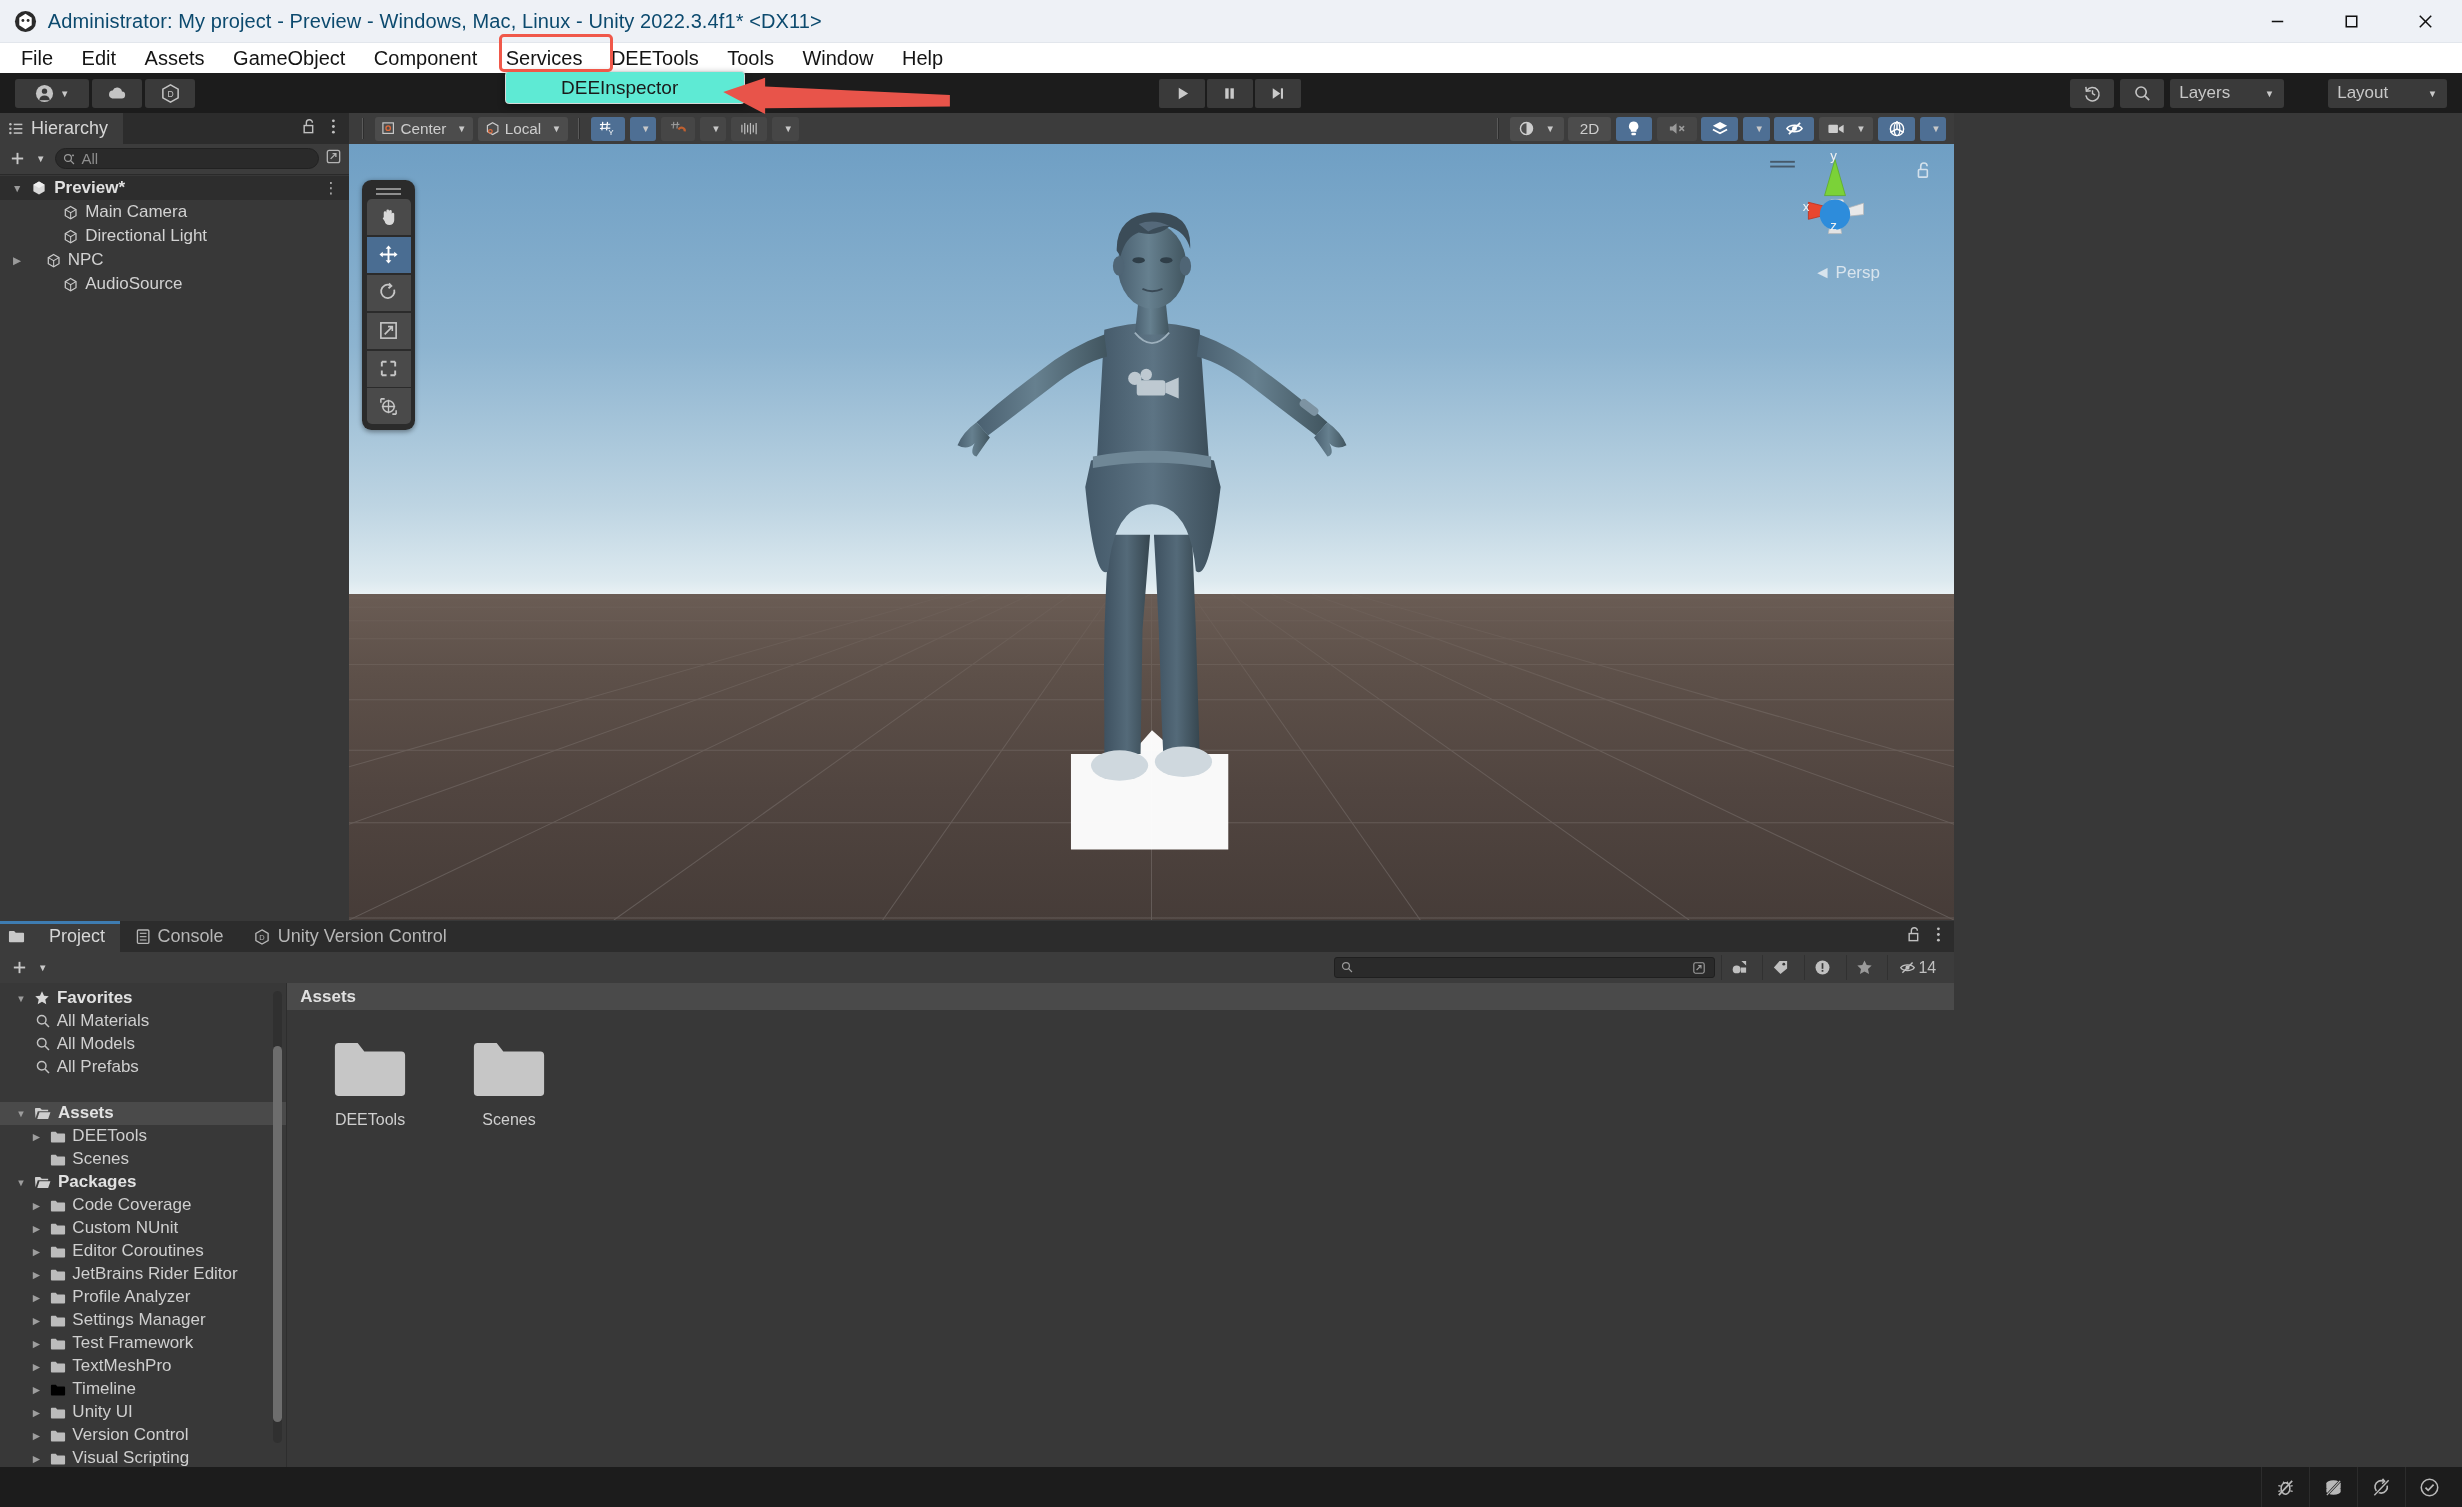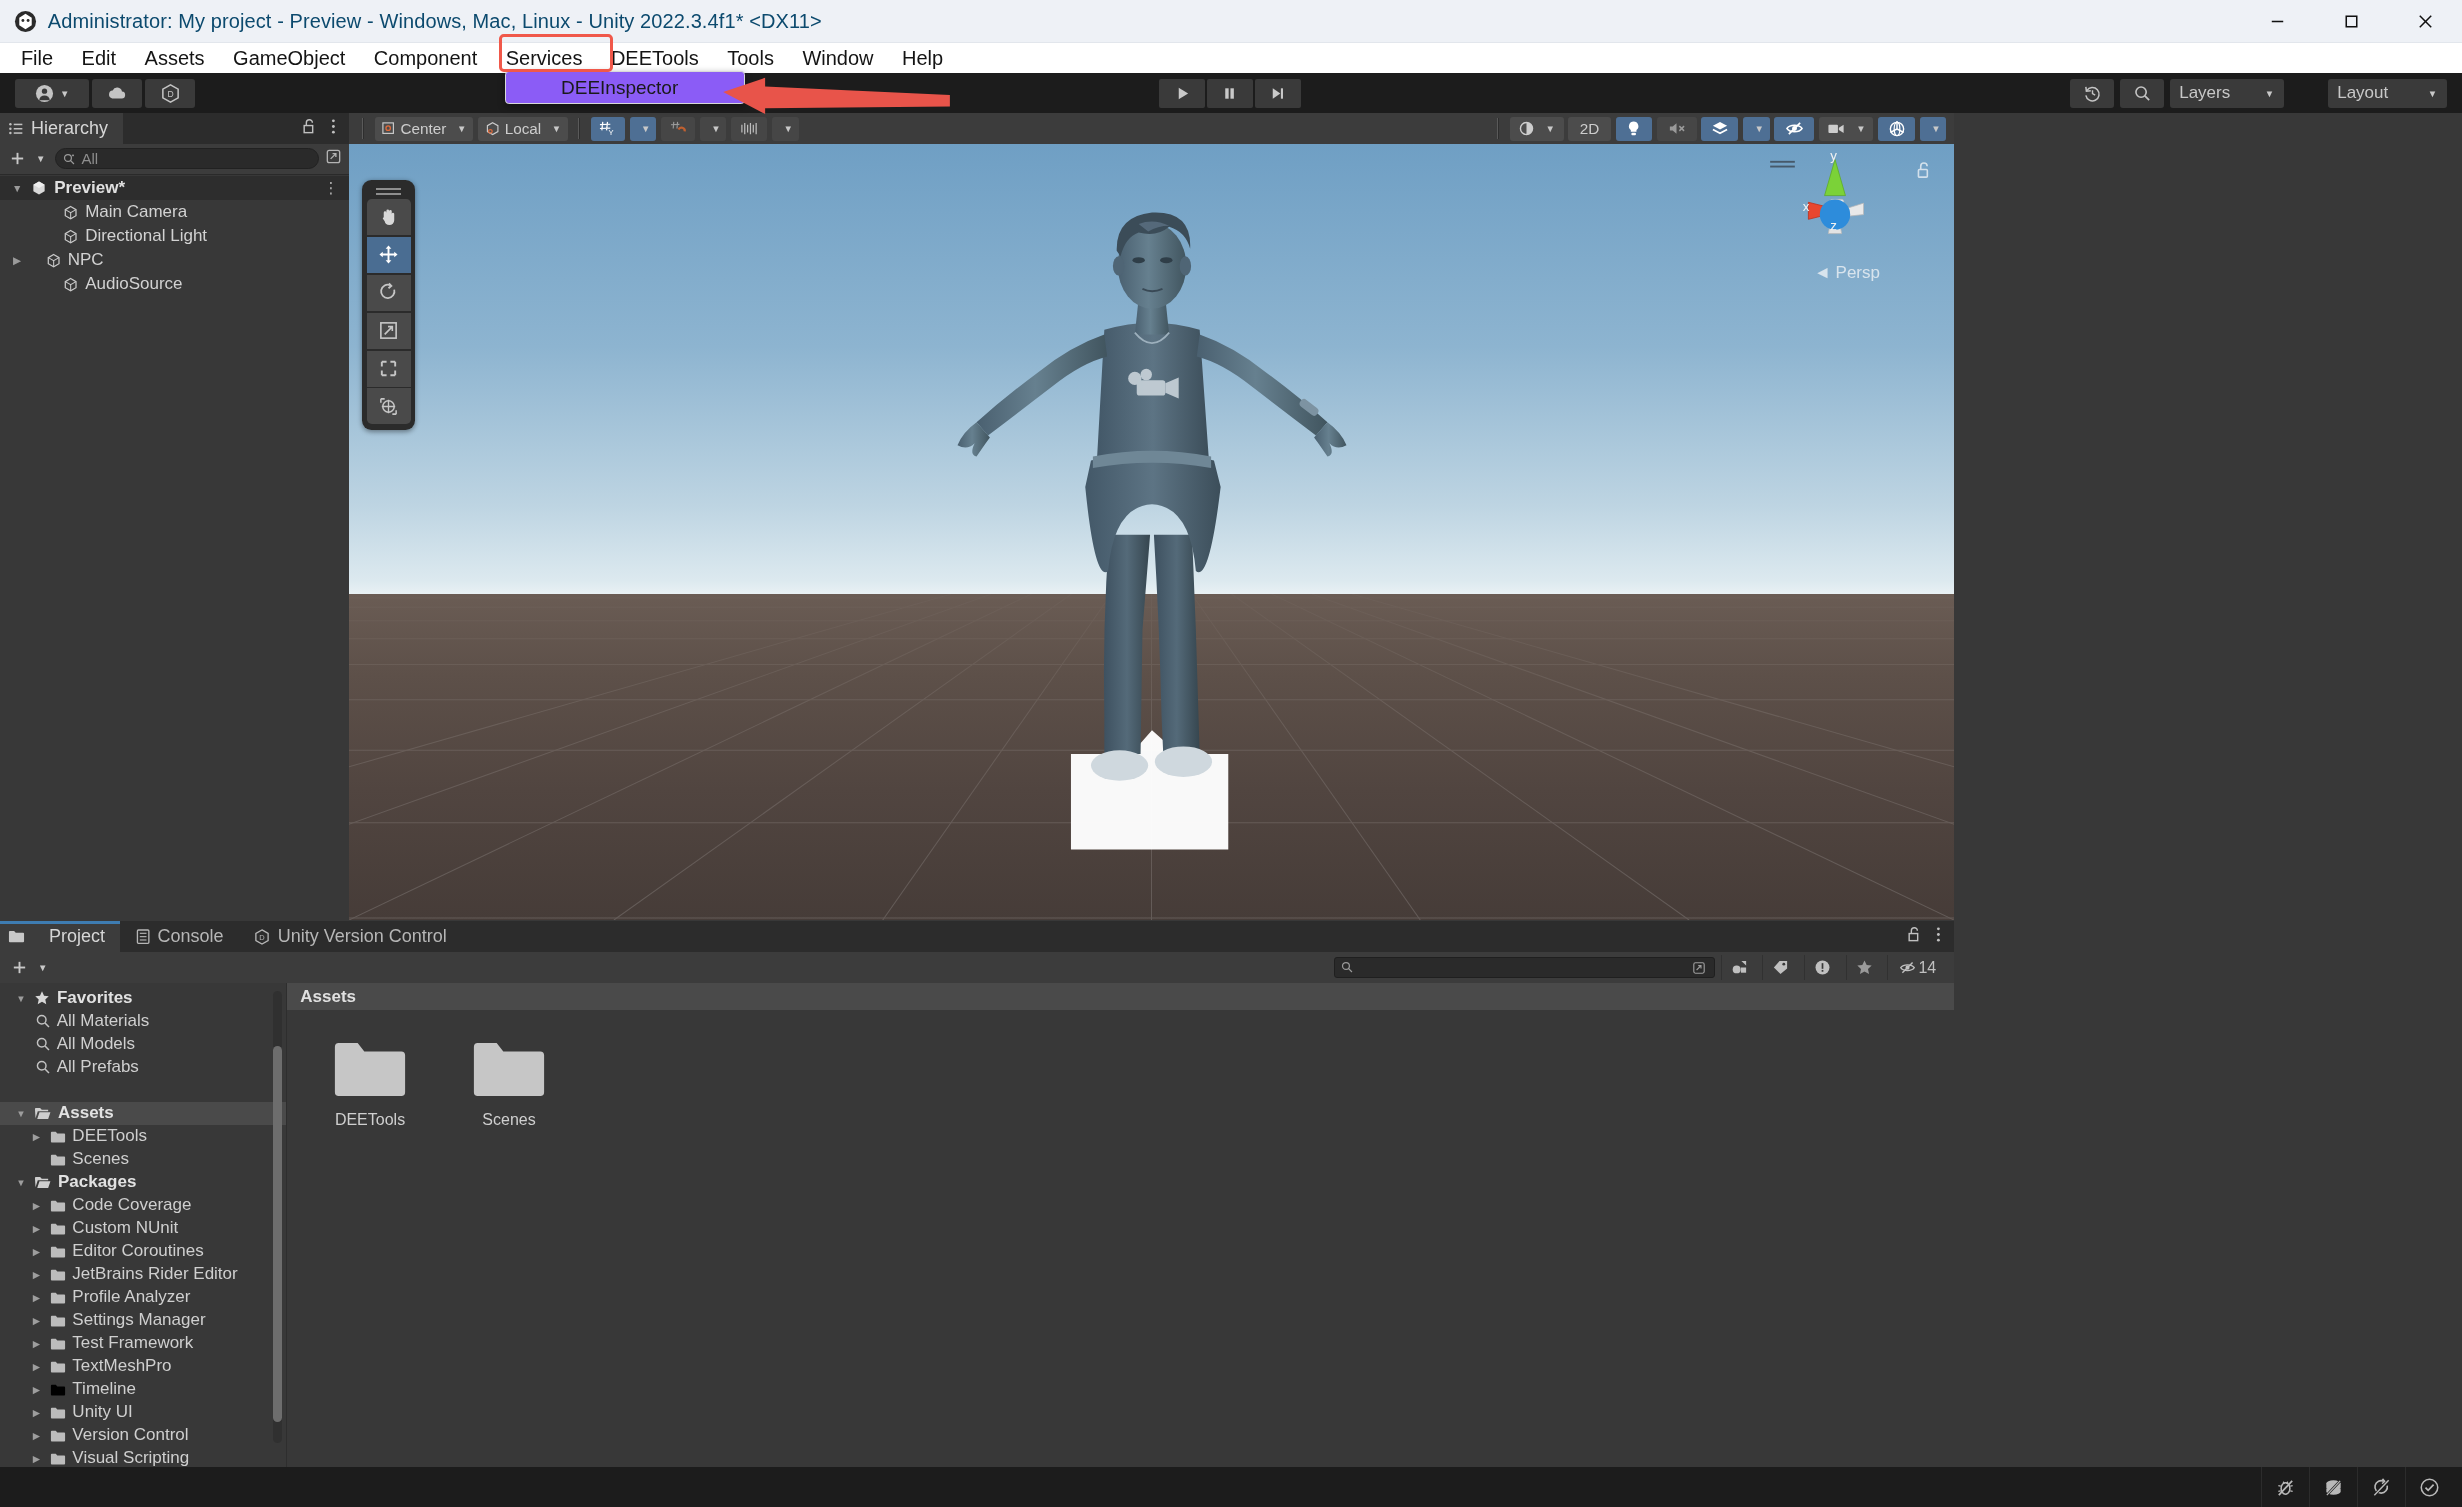--- a/index.html
+++ b/index.html
@@ -46,21 +46,21 @@
   .menu-item.first { margin-left: 7.6px; }
   .menu-highlight {
     position: absolute;
     left: 499px; top: 34px; width: 114px; height: 38px;
     border: 3.8px solid #f0584a; border-radius: 4.8px;
     pointer-events: none; z-index: 40;
   }
   .dropdown {
     position: absolute; left: 505px; top: 71px;
     width: 240px; height: 33px;
-    background: #8b5cf6;
+    background: #5eead4;
     border: 1px solid #d8d8d8;
     border-radius: 3.8px;
     box-shadow: 0 2.9px 7.6px rgba(0,0,0,0.35);
     display: flex; align-items: center;
     z-index: 35;
   }
   .dropdown-label { font-size: 19px; color: #1a1a1a; margin-left: 55px; }
   .red-arrow { position: absolute; left: 723px; top: 74px; z-index: 36; }
 
   

